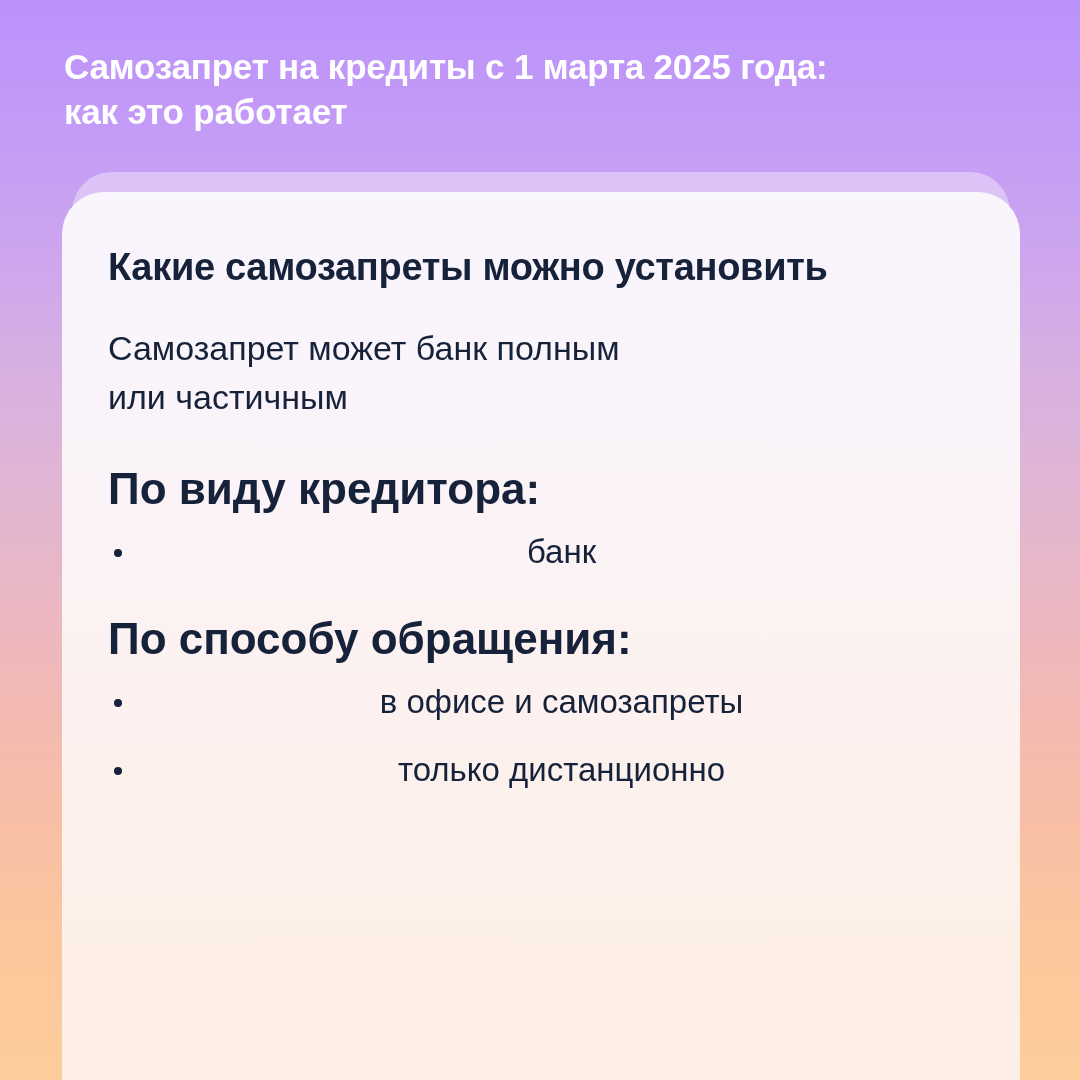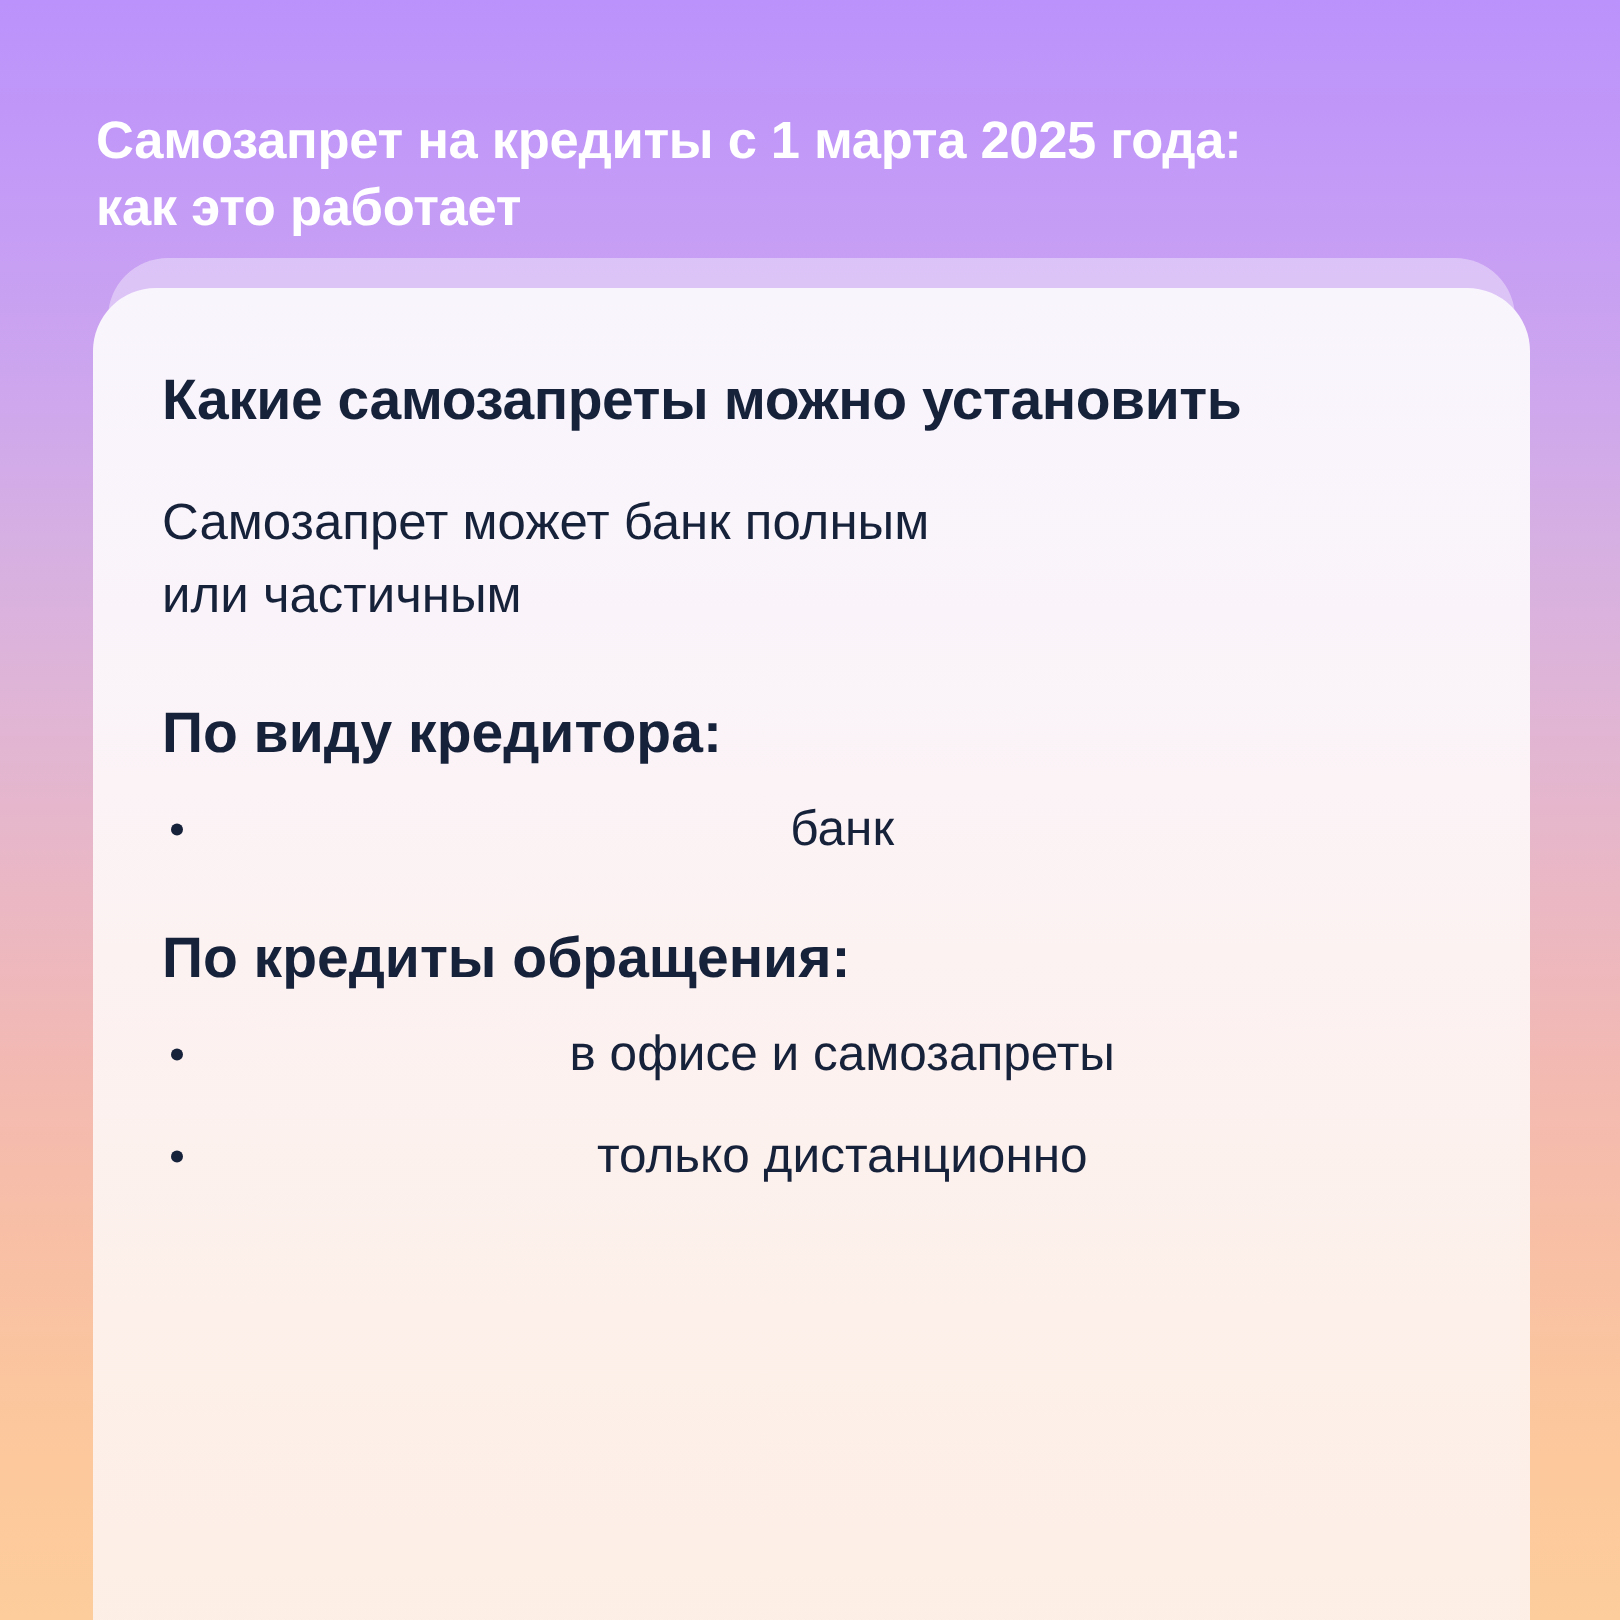--- a/index.html
+++ b/index.html
@@ -31,21 +31,21 @@
         #f8bfa6 76%,
         #fcc79c 88%,
         #fdcd9c 100%);
     overflow: hidden;
   }
 
   
   #title {
     position: absolute;
     left: 64px;
-    top: 48px;
+    top: 21px;
     width: 880px;
     color: #ffffff;
     font-size: 35px;
     font-weight: bold;
     line-height: 45px;
     letter-spacing: -0.2px;
     white-space: pre-line;
   }
 
   
@@ -107,21 +107,21 @@
     color: #16213a;
     font-size: 34px;
     font-weight: normal;
     line-height: 49px;
     margin: 34px 0 0 0;
     white-space: pre-line;
   }
 
   .subhead {
     color: #16213a;
-    font-size: 38px;
+    font-size: 44px;
     font-weight: bold;
     line-height: 42px;
     margin: 46px 0 0 0;
   }
 
   ul.bullets {
     list-style: none;
     margin: 22px 0 0 0;
     padding: 0;
   }
@@ -174,21 +174,21 @@
       <h2 class="h2 block">Какие самозапреты можно установить</h2>
 
       <p class="para block">Самозапрет может банк полным
 или частичным</p>
 
       <h3 class="subhead block">По виду кредитора:</h3>
       <ul class="bullets">
         <li>банк</li>
       </ul>
 
-      <h3 class="subhead block">По кредиты обращения:</h3>
+      <h3 class="subhead block">По способу обращения:</h3>
       <ul class="bullets">
         <li>в офисе и самозапреты</li>
         <li>только дистанционно</li>
       </ul>
 
     </div>
   </div>
 
   <div id="footer">
 

